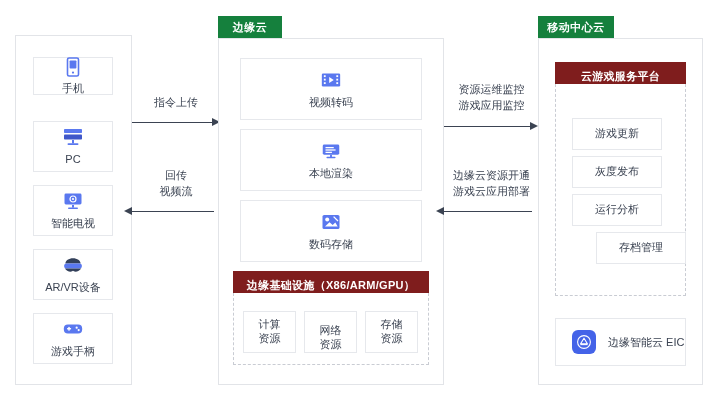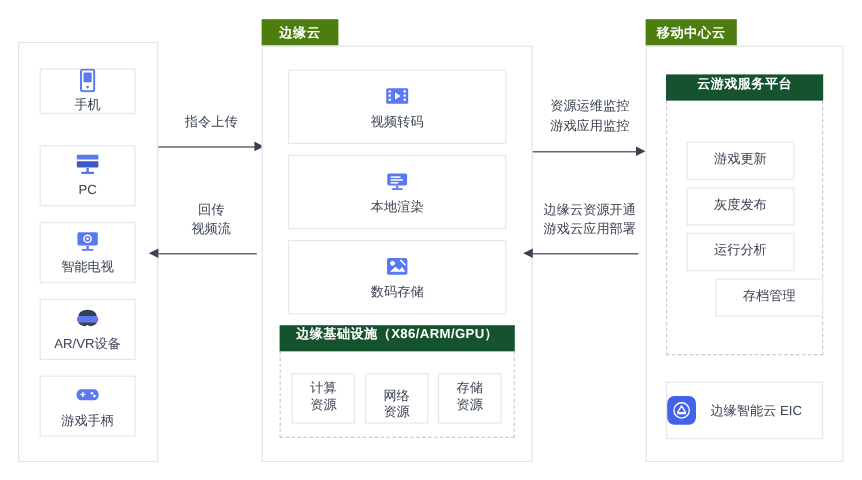--- a/index.html
+++ b/index.html
@@ -14,21 +14,21 @@
 
   
   .panel{
     position:absolute;
     border:1px solid #e2e4e8;
     background:#ffffff;
     box-sizing:border-box;
   }
   .panel-tab{
     position:absolute;
-    background:#4d7c0f;
+    background:#15803d;
     color:#ffffff;
     font-size:11px;
     font-weight:bold;
     letter-spacing:.5px;
     display:flex;
     align-items:center;
     justify-content:center;
     box-sizing:border-box;
     white-space:nowrap;
   }
@@ -54,25 +54,25 @@
   }
   .icon-wrap{
     display:flex;align-items:center;justify-content:center;
     width:22px;height:22px;
   }
   .icon-wrap svg{display:block;}
 
   
   .bar{
     position:absolute;
-    background:#14532d;
+    background:#7f1d1d;
     color:#fff;
     font-size:11px;
     font-weight:bold;
-    display:flex;align-items:flex-start;justify-content:center;
+    display:flex;align-items:flex-end;justify-content:center;
     box-sizing:border-box;
     white-space:nowrap;
     letter-spacing:.3px;
   }
   .dashed-box{
     position:absolute;
     border:1px dashed #c9ccd3;
     border-top:none;
     box-sizing:border-box;
     background:#fff;
@@ -101,20 +101,21 @@
     white-space:nowrap;
   }
 
   
   .eic-card{
     position:absolute;
     border:1px solid #e6e8ec;
     background:#fff;
     box-sizing:border-box;
     display:flex;align-items:center;
+    padding-left:16px;
   }
   .eic-badge{
     width:24px;height:24px;border-radius:6px;
     background:#4463e8;
     display:flex;align-items:center;justify-content:center;
     flex:0 0 auto;
   }
   .eic-text{
     font-size:11px;color:#3b4352;margin-left:12px;white-space:nowrap;
   }

